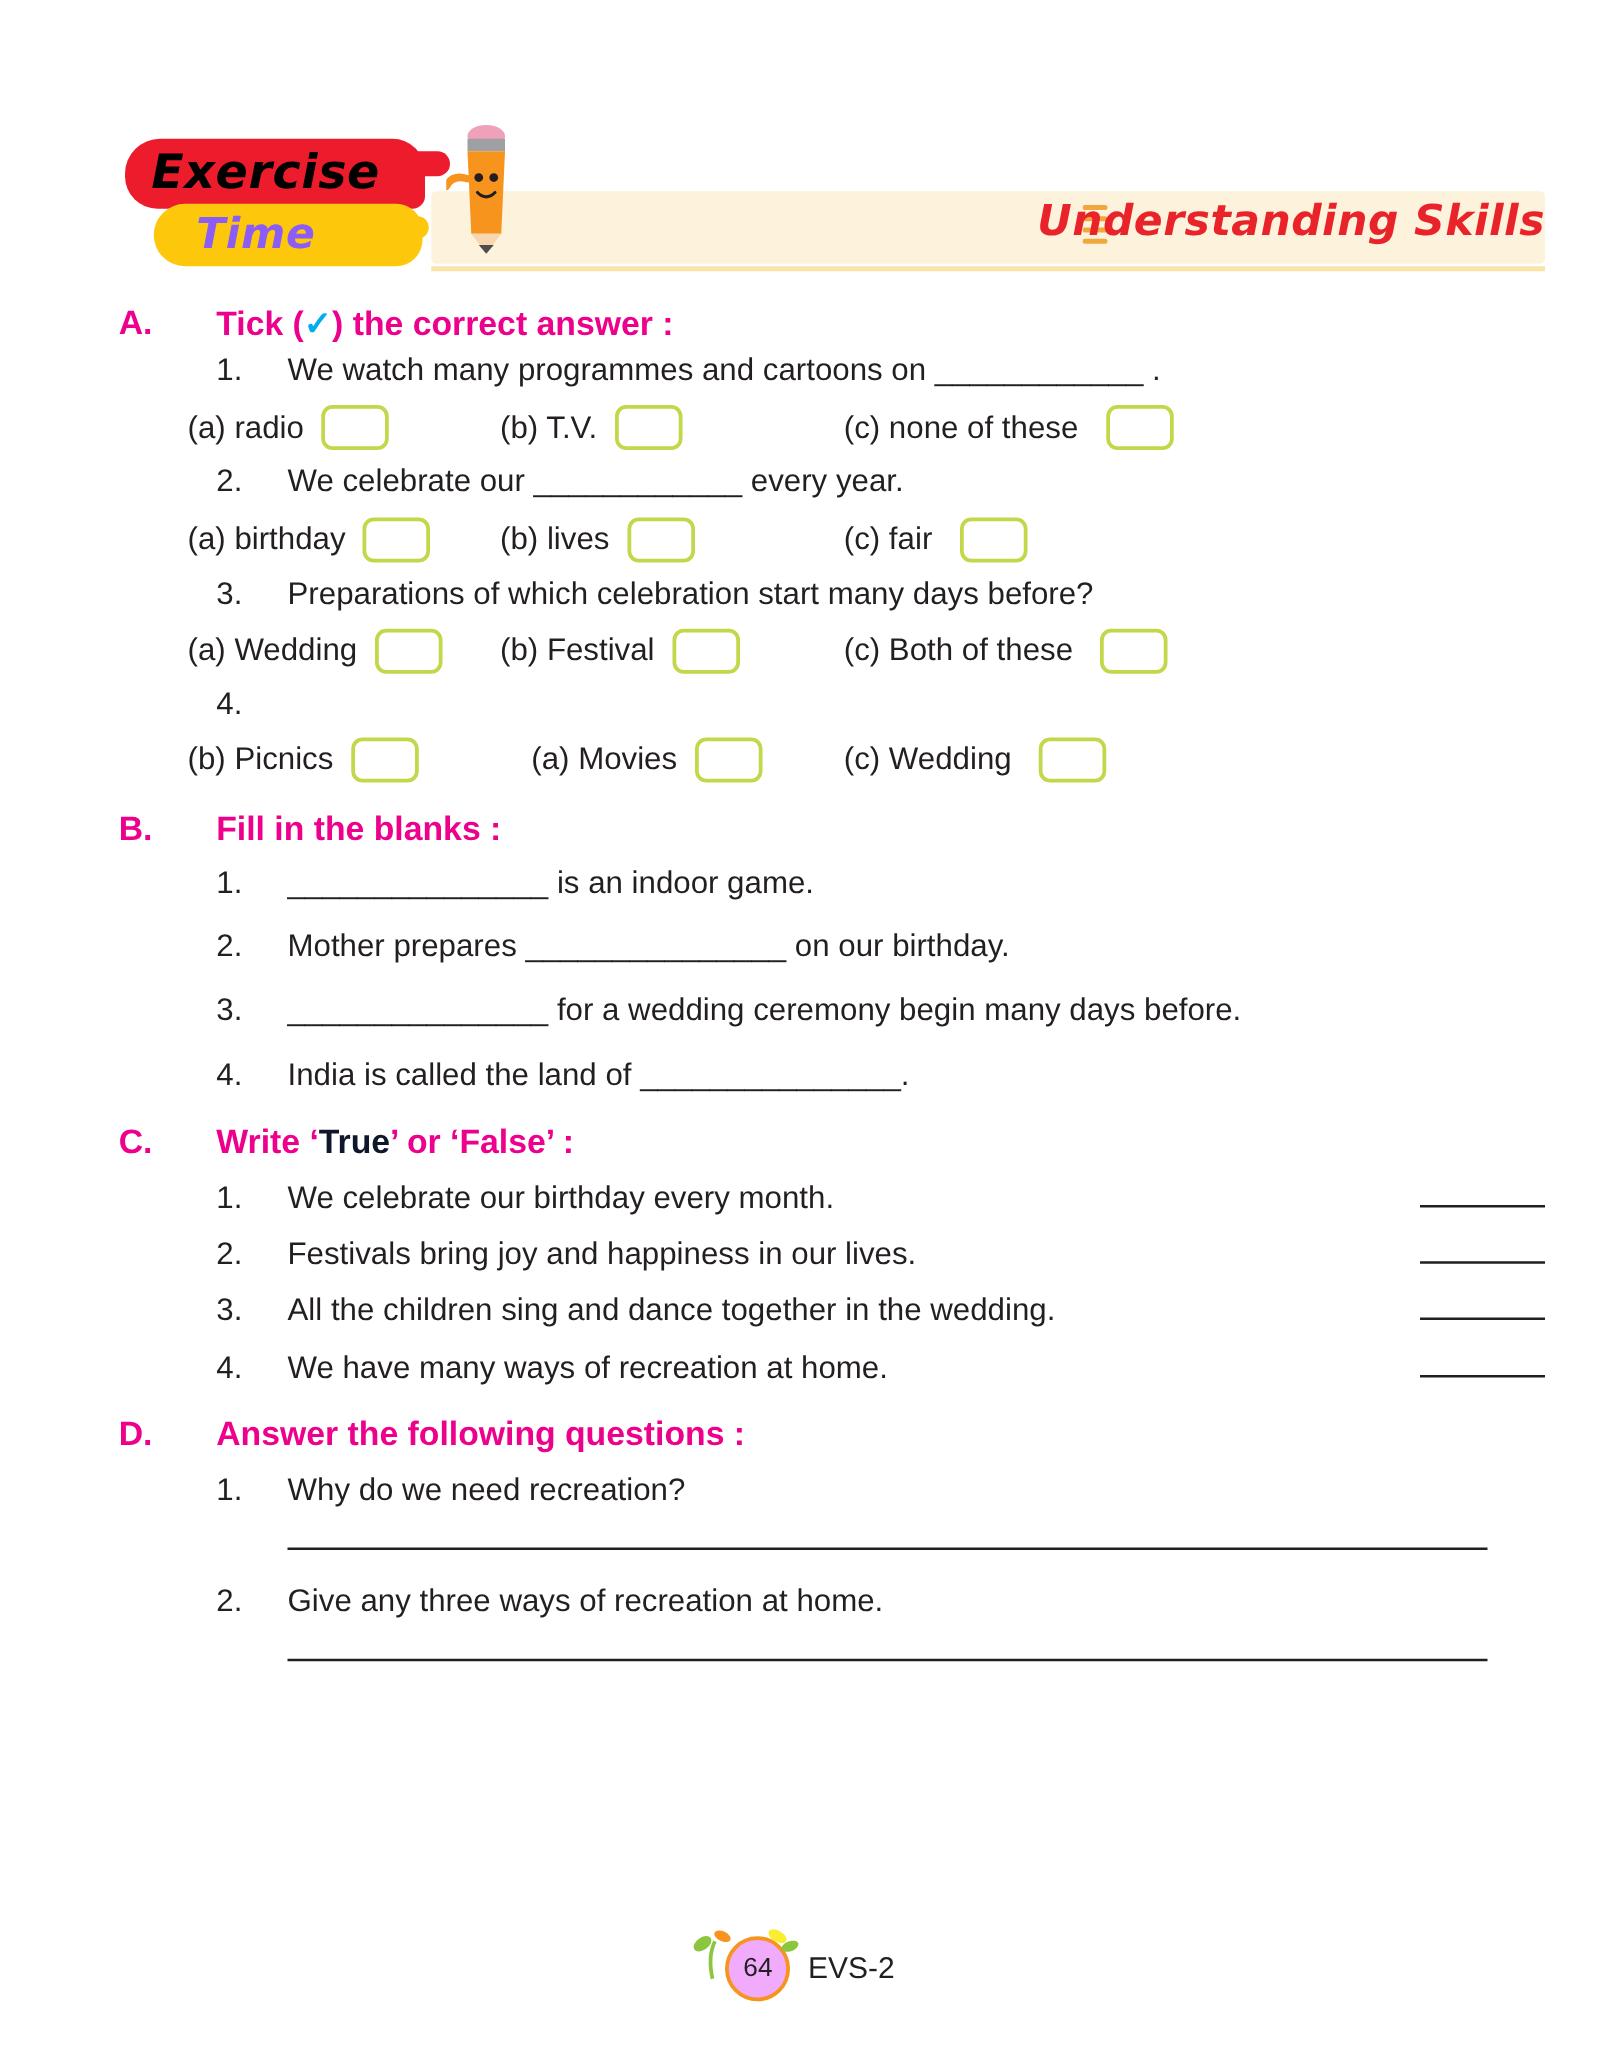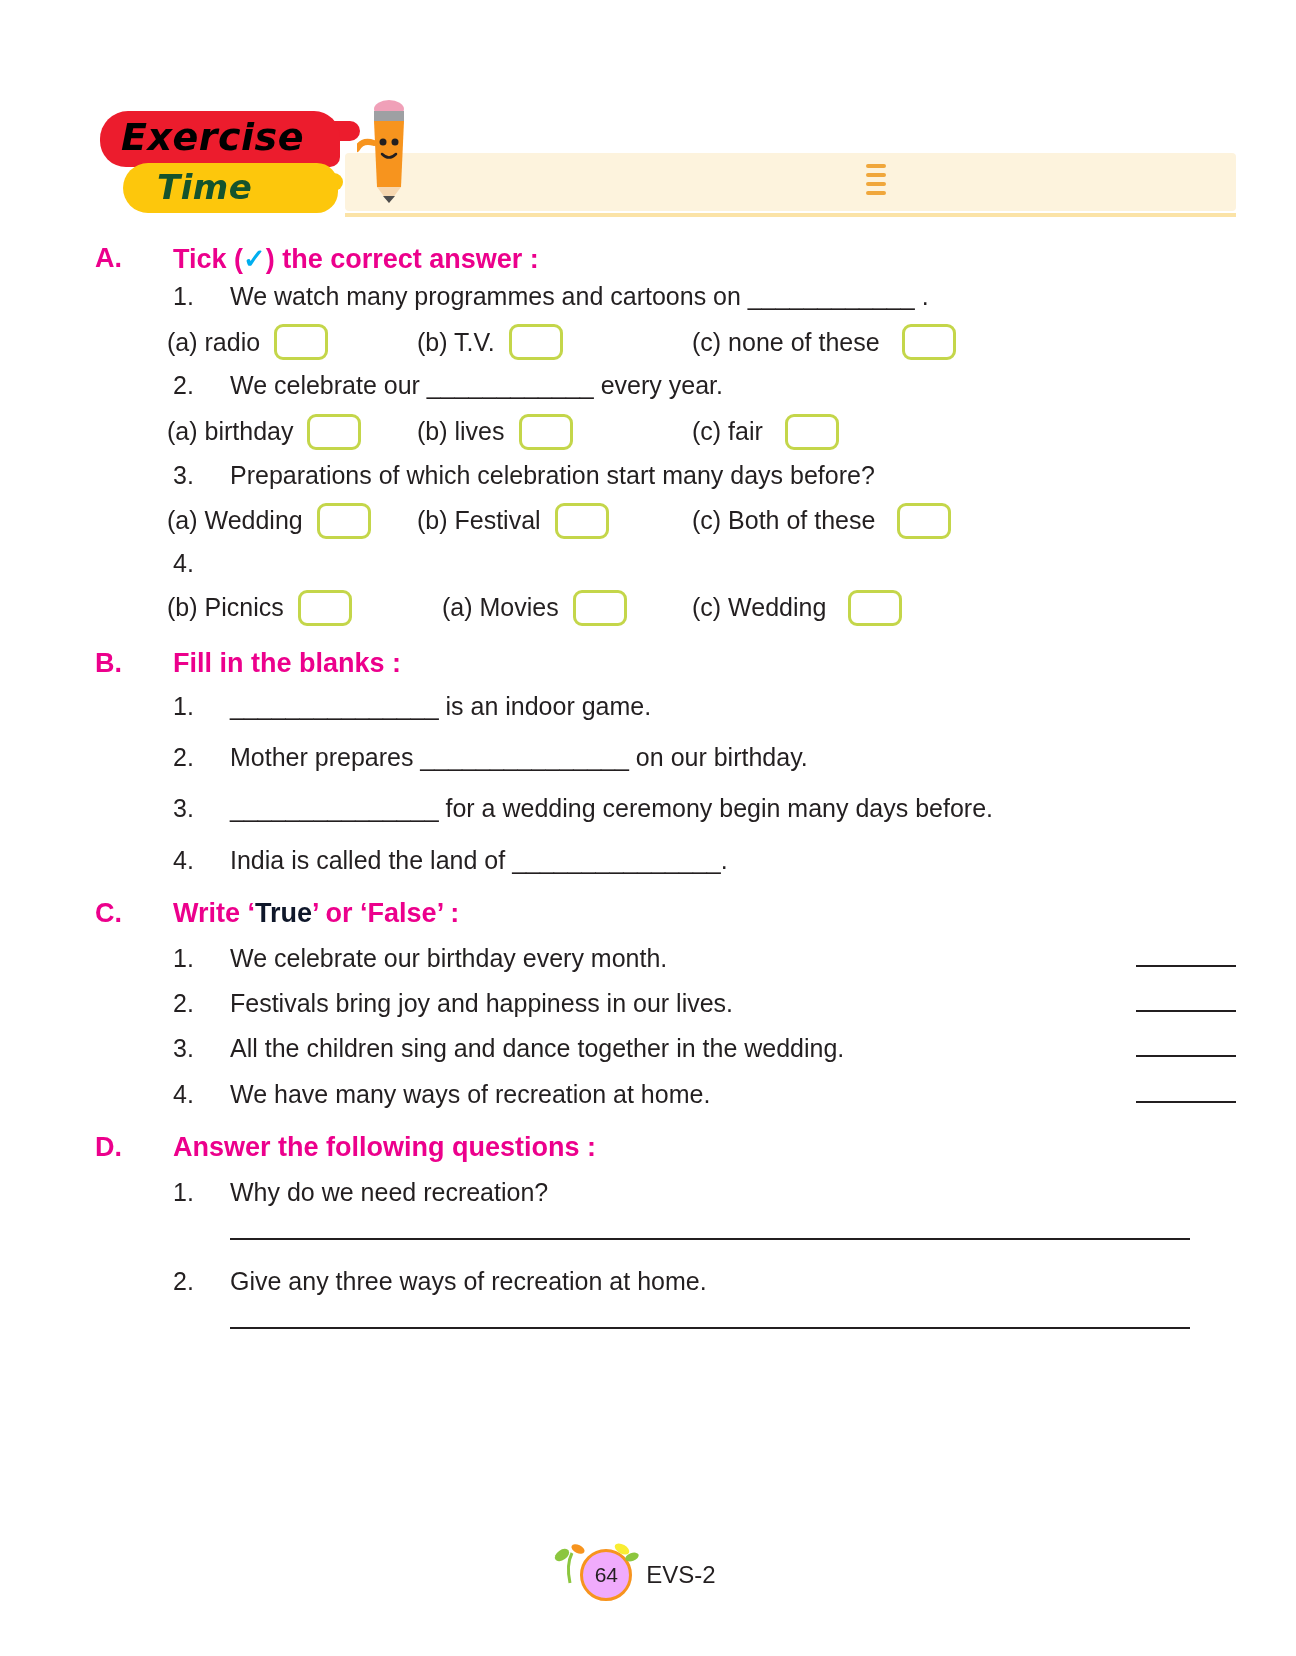--- a/index.html
+++ b/index.html
@@ -103,21 +103,21 @@
     letter-spacing: 0.5px;
   }
   .badge-text-time {
     position: absolute;
     left: 62px;
     top: 64px;
     font-family: "DejaVu Sans", sans-serif;
     font-weight: bold;
     font-size: 34px;
     font-style: italic;
-    color: #14532d;
+    color: #8b5cf6;
     letter-spacing: 0.5px;
   }
 
   .pencil {
     position: absolute;
     left: 262px;
     top: 2px;
     width: 60px;
     height: 110px;
   }
@@ -190,21 +190,21 @@
   }
   .q-text {
     font-size: 25px;
     color: #231f20;
     line-height: 1.25;
   }
 
   .opts-row {
     display: flex;
     align-items: center;
-    margin: 8px 0 0 72px;
+    margin: 8px 0 0 55px;
     height: 44px;
   }
   .opt {
     display: flex;
     align-items: center;
     font-size: 25px;
     color: #231f20;
   }
   .opt-a { width: 250px; }
   .opt-b { width: 275px; }
@@ -319,20 +319,21 @@
         <path d="M25 57 q7 7 14 0" stroke="#231f20" stroke-width="2.5" fill="none" stroke-linecap="round"></path>
         <path d="M17 46 q-12 -4 -17 6" stroke="#f7941e" stroke-width="6" fill="none" stroke-linecap="round"></path>
       </svg>
     </div>
 
     <div class="skills-marker">
       <svg viewBox="0 0 22 34" width="22" height="34">
         <path d="M2 3 h16 M2 12 h16 M2 21 h16 M2 30 h16" stroke="#f0a73c" stroke-width="4" stroke-linecap="round"></path>
       </svg>
     </div>
+    <div class="skills-title">Understanding Skills</div>
   </div>
 
   <div class="content">
 
     <div class="section">
       <div class="section-head">
         <div class="sec-letter">A.</div>
         <div class="sec-title"><span>Tick (</span><span class="tick-mark">✓</span><span>) the correct answer :</span></div>
       </div>
 

